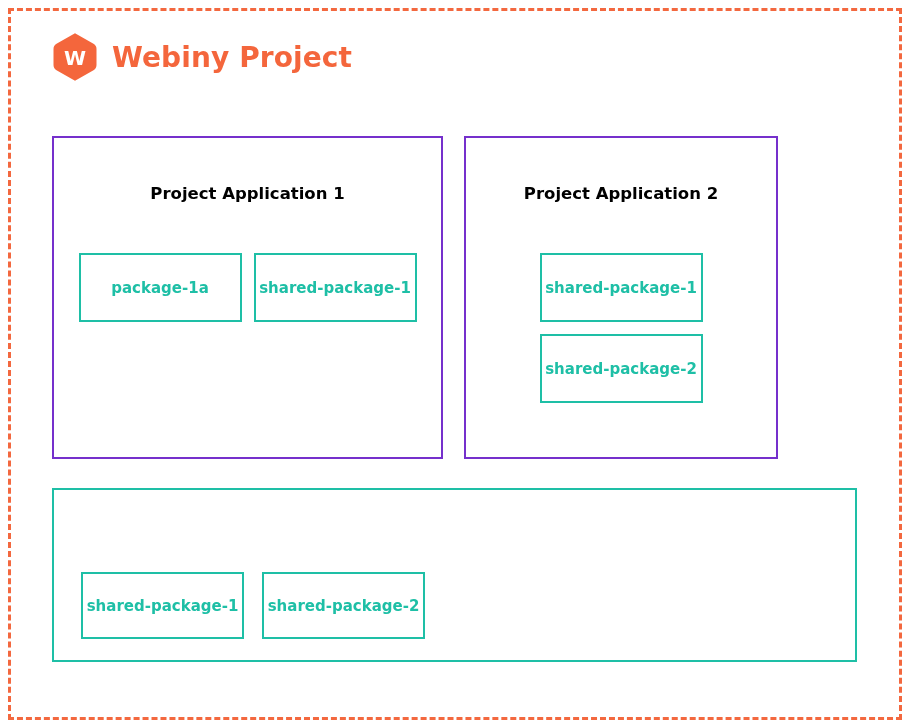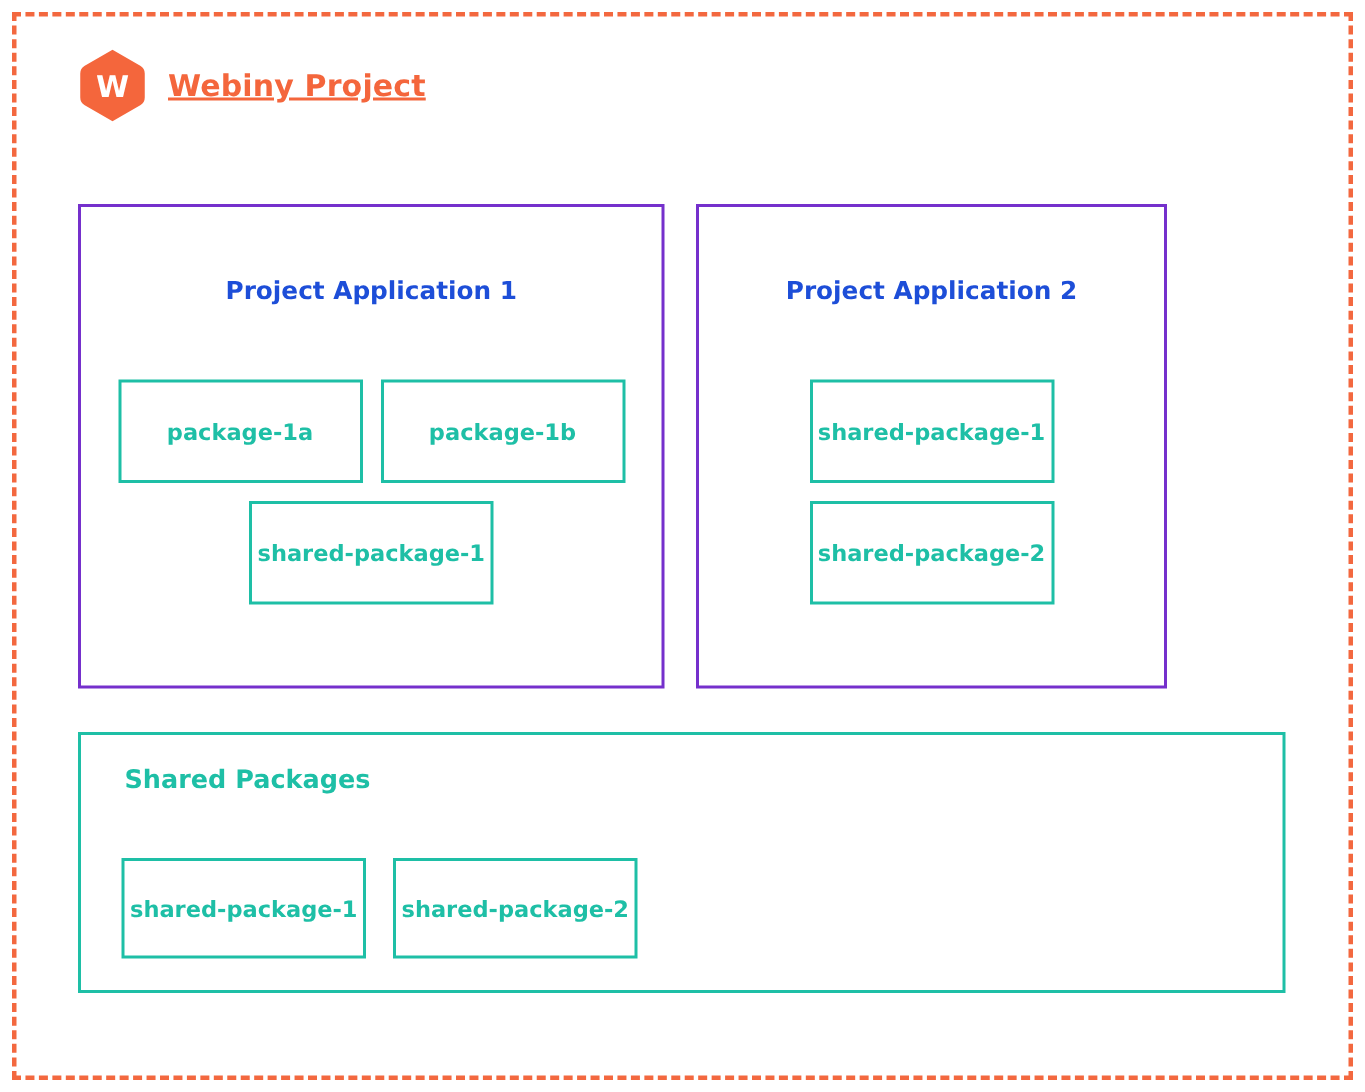--- a/index.html
+++ b/index.html
@@ -42,47 +42,46 @@
     gap: 14px;
   }
   .logo-hex {
     width: 46px;
     height: 50px;
     position: relative;
     display: block;
   }
   .logo-hex svg { display: block; }
   .project-title {
-    font-size: 20px;
+    font-size: 28px;
     font-weight: bold;
     color: #f4663c;
     letter-spacing: 0.1px;
     white-space: nowrap;
-    text-decoration: underline;
   }
 
   
   .app-panel {
     position: absolute;
     box-sizing: border-box;
     border: 2px solid #7530cc;
     background: #ffffff;
   }
   #app-panel-0 { left: 52px;  top: 136px; width: 391px; height: 323px; }
   #app-panel-1 { left: 464px; top: 136px; width: 314px; height: 323px; }
 
   .app-panel-title {
     position: absolute;
     left: 0;
     right: 0;
     top: 46px;
     text-align: center;
     font-size: 16.5px;
     font-weight: bold;
-    color: #1d4ed8;
+    color: #000000;
   }
 
   
   .pkg-grid {
     position: absolute;
     left: 0;
     right: 0;
     top: 115px;
     display: flex;
     flex-wrap: wrap;
@@ -154,34 +153,32 @@
         <text x="23" y="32.5" text-anchor="middle" font-family="DejaVu Sans, Liberation Sans, sans-serif" font-size="20" font-weight="bold" fill="#ffffff">W</text>
       </svg>
     </span>
     <span class="project-title">Webiny Project</span>
   </div>
 
   <div class="app-panel" id="app-panel-0">
     <div class="app-panel-title">Project Application 1</div>
     <div class="pkg-grid">
       <div class="pkg-box w-short">package-1a</div>
-      <div class="pkg-box w-short">package-1b</div>
       <div class="pkg-box w-long">shared-package-1</div>
     </div>
   </div>
 
   <div class="app-panel" id="app-panel-1">
     <div class="app-panel-title">Project Application 2</div>
     <div class="pkg-grid">
       <div class="pkg-box w-long">shared-package-1</div>
       <div class="pkg-box w-long">shared-package-2</div>
     </div>
   </div>
 
   <div class="shared-panel">
-    <div class="shared-panel-title">Shared Packages</div>
     <div class="shared-grid">
       <div class="pkg-box">shared-package-1</div>
       <div class="pkg-box">shared-package-2</div>
     </div>
   </div>
 
 </div>
 
 </body></html>

